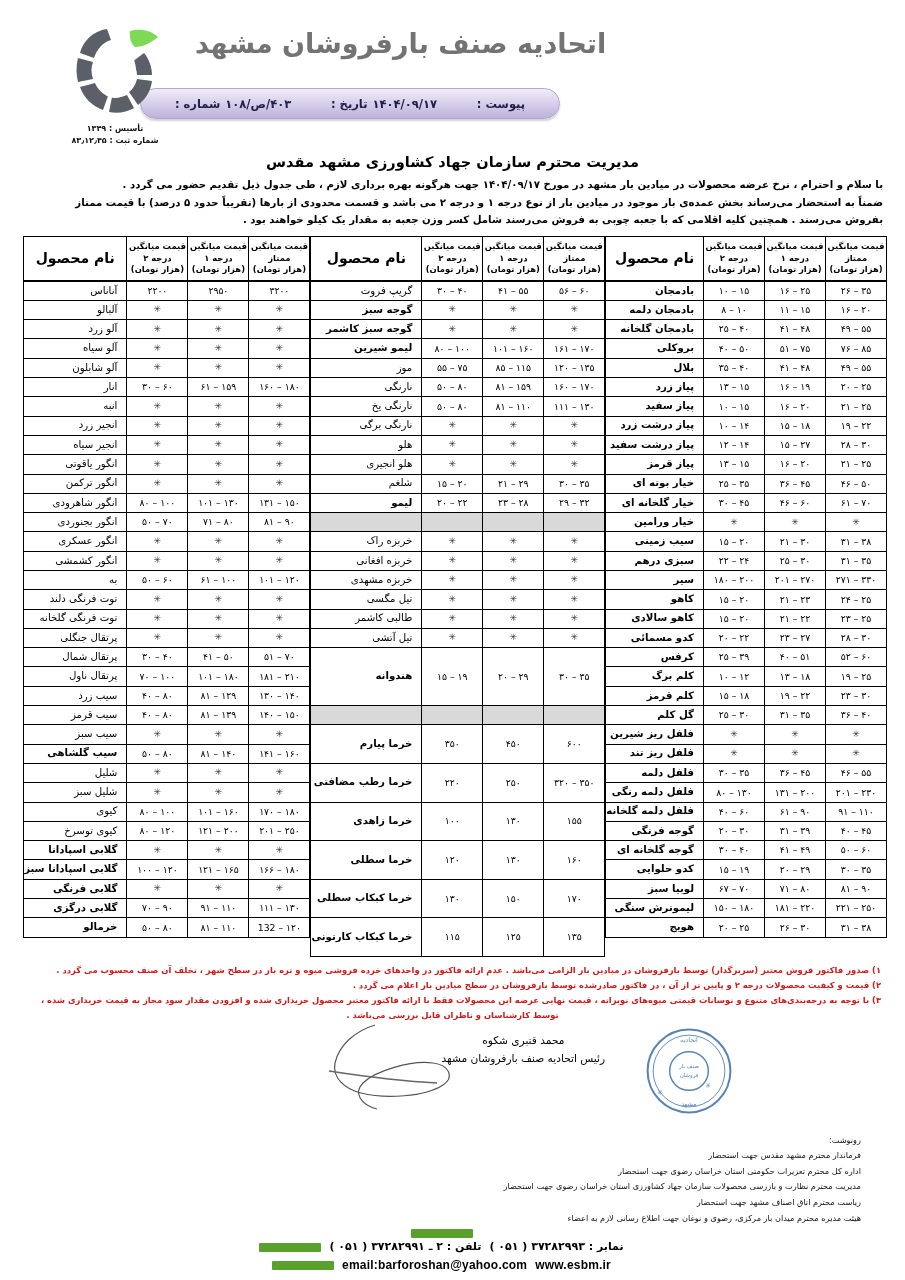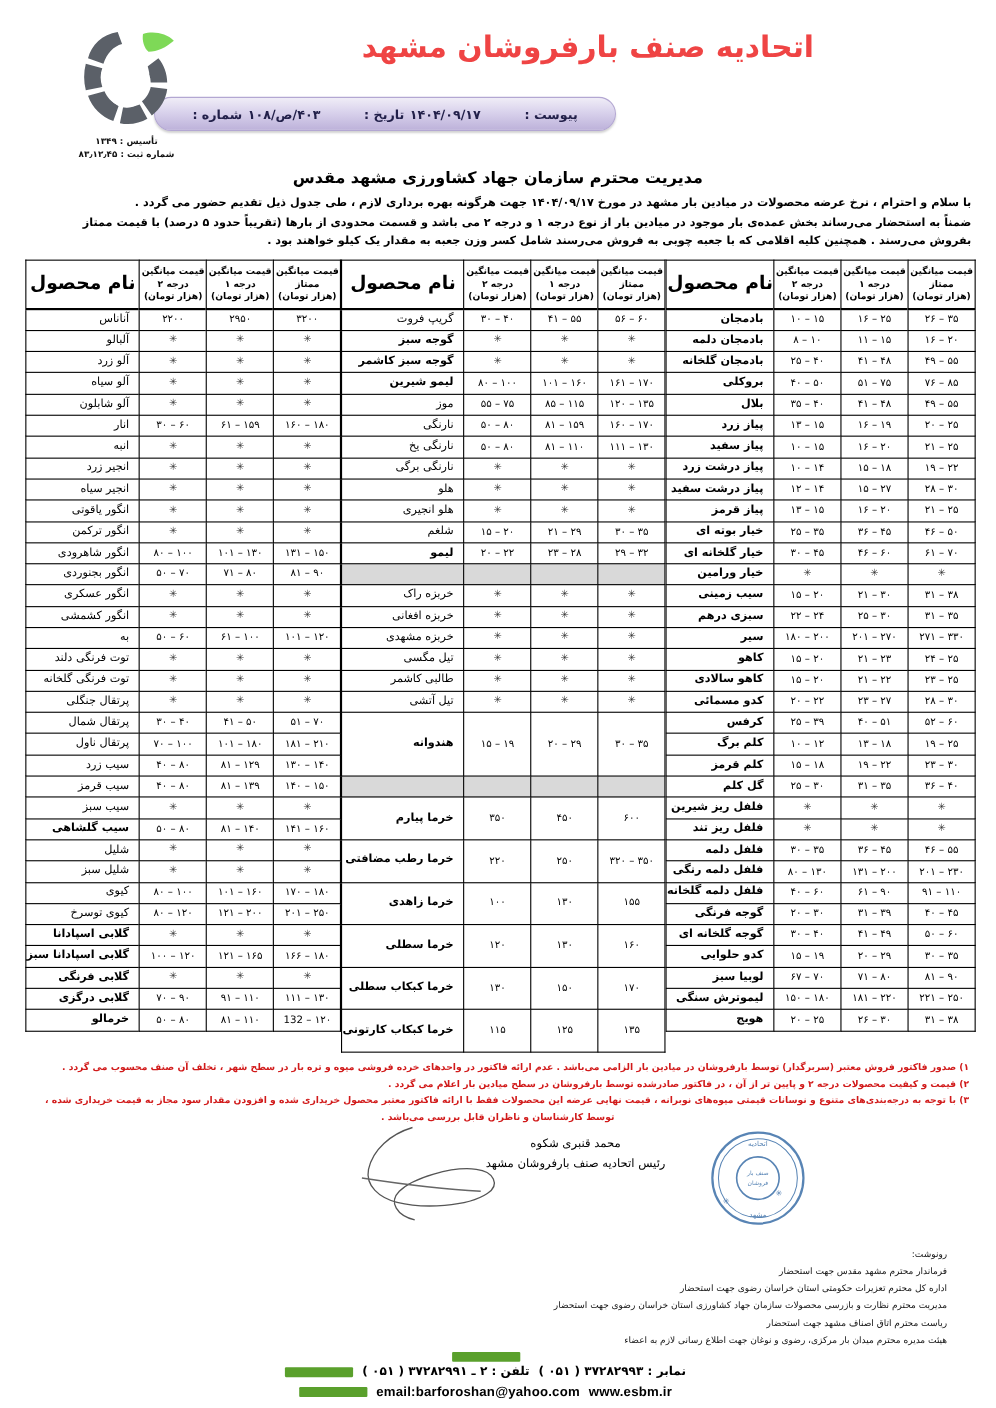--- a/index.html
+++ b/index.html
@@ -12,24 +12,24 @@
     color: #000;
     position: relative;
     overflow: hidden;
   }
 
   
   .header { position: relative; height: 150px; }
   .org-title {
     position: absolute;
     top: 28px; right: 165px; left: 195px;
-    text-align: right;
+    text-align: left;
     font-size: 27px;
     font-weight: bold;
-    color: #ef4444;
+    color: #737373;
     letter-spacing: 0px;
     white-space: nowrap;
   }
   .meta-bar {
     position: absolute;
     top: 88px; right: 345px;
     width: 420px; height: 31px;
     border-radius: 16px;
     background: linear-gradient(to bottom, #f0edf7 0%, #d9d2ec 45%, #bdb2da 100%);
     border: 1px solid #b3a7d2;
@@ -96,21 +96,21 @@
     line-height: 1.05;
     white-space: nowrap;
   }
   table.price thead th {
     height: 45px;
     font-size: 8.4px;
     font-weight: bold;
     line-height: 1.34;
     border-bottom: 2px solid #000;
   }
-  table.price thead th.name-head { font-size: 17px; }
+  table.price thead th.name-head { font-size: 14px; }
   table.price td.pname {
     font-size: 10.2px;
     font-weight: normal;
     padding-right: 9px;
     text-align: right;
   }
   table.price td.pname.bold { font-weight: bold; }
   td.empty-gray { background: #d9d9d9; height: 19.3px; }
   .dot { font-size: 9px; color:#333; }
 

